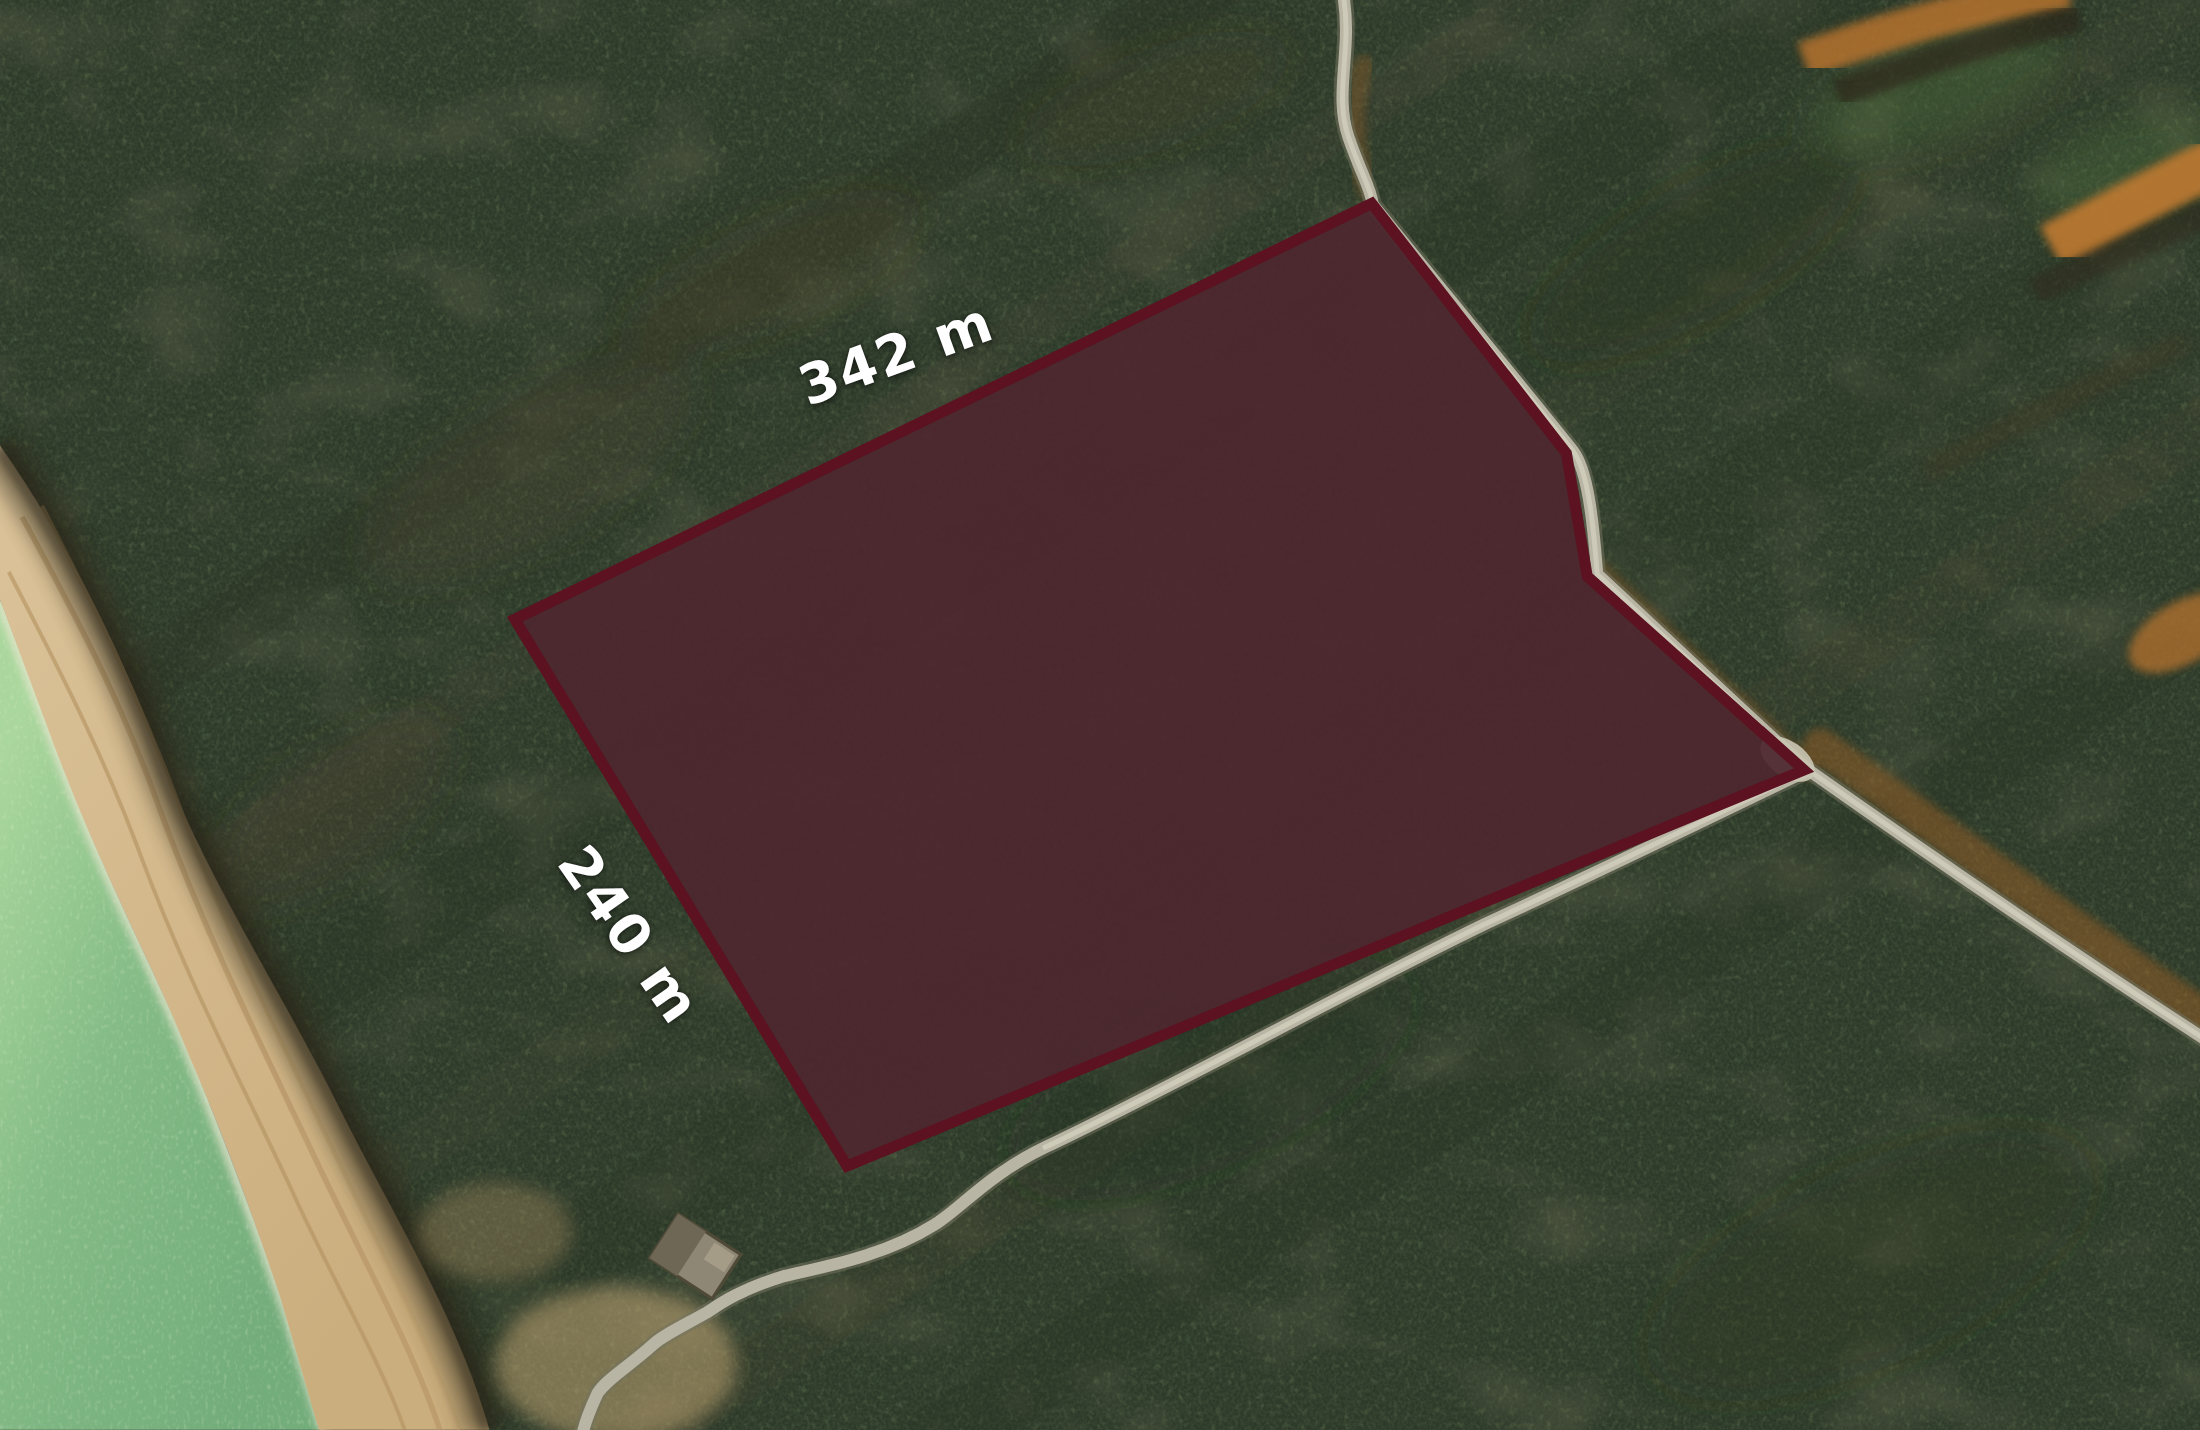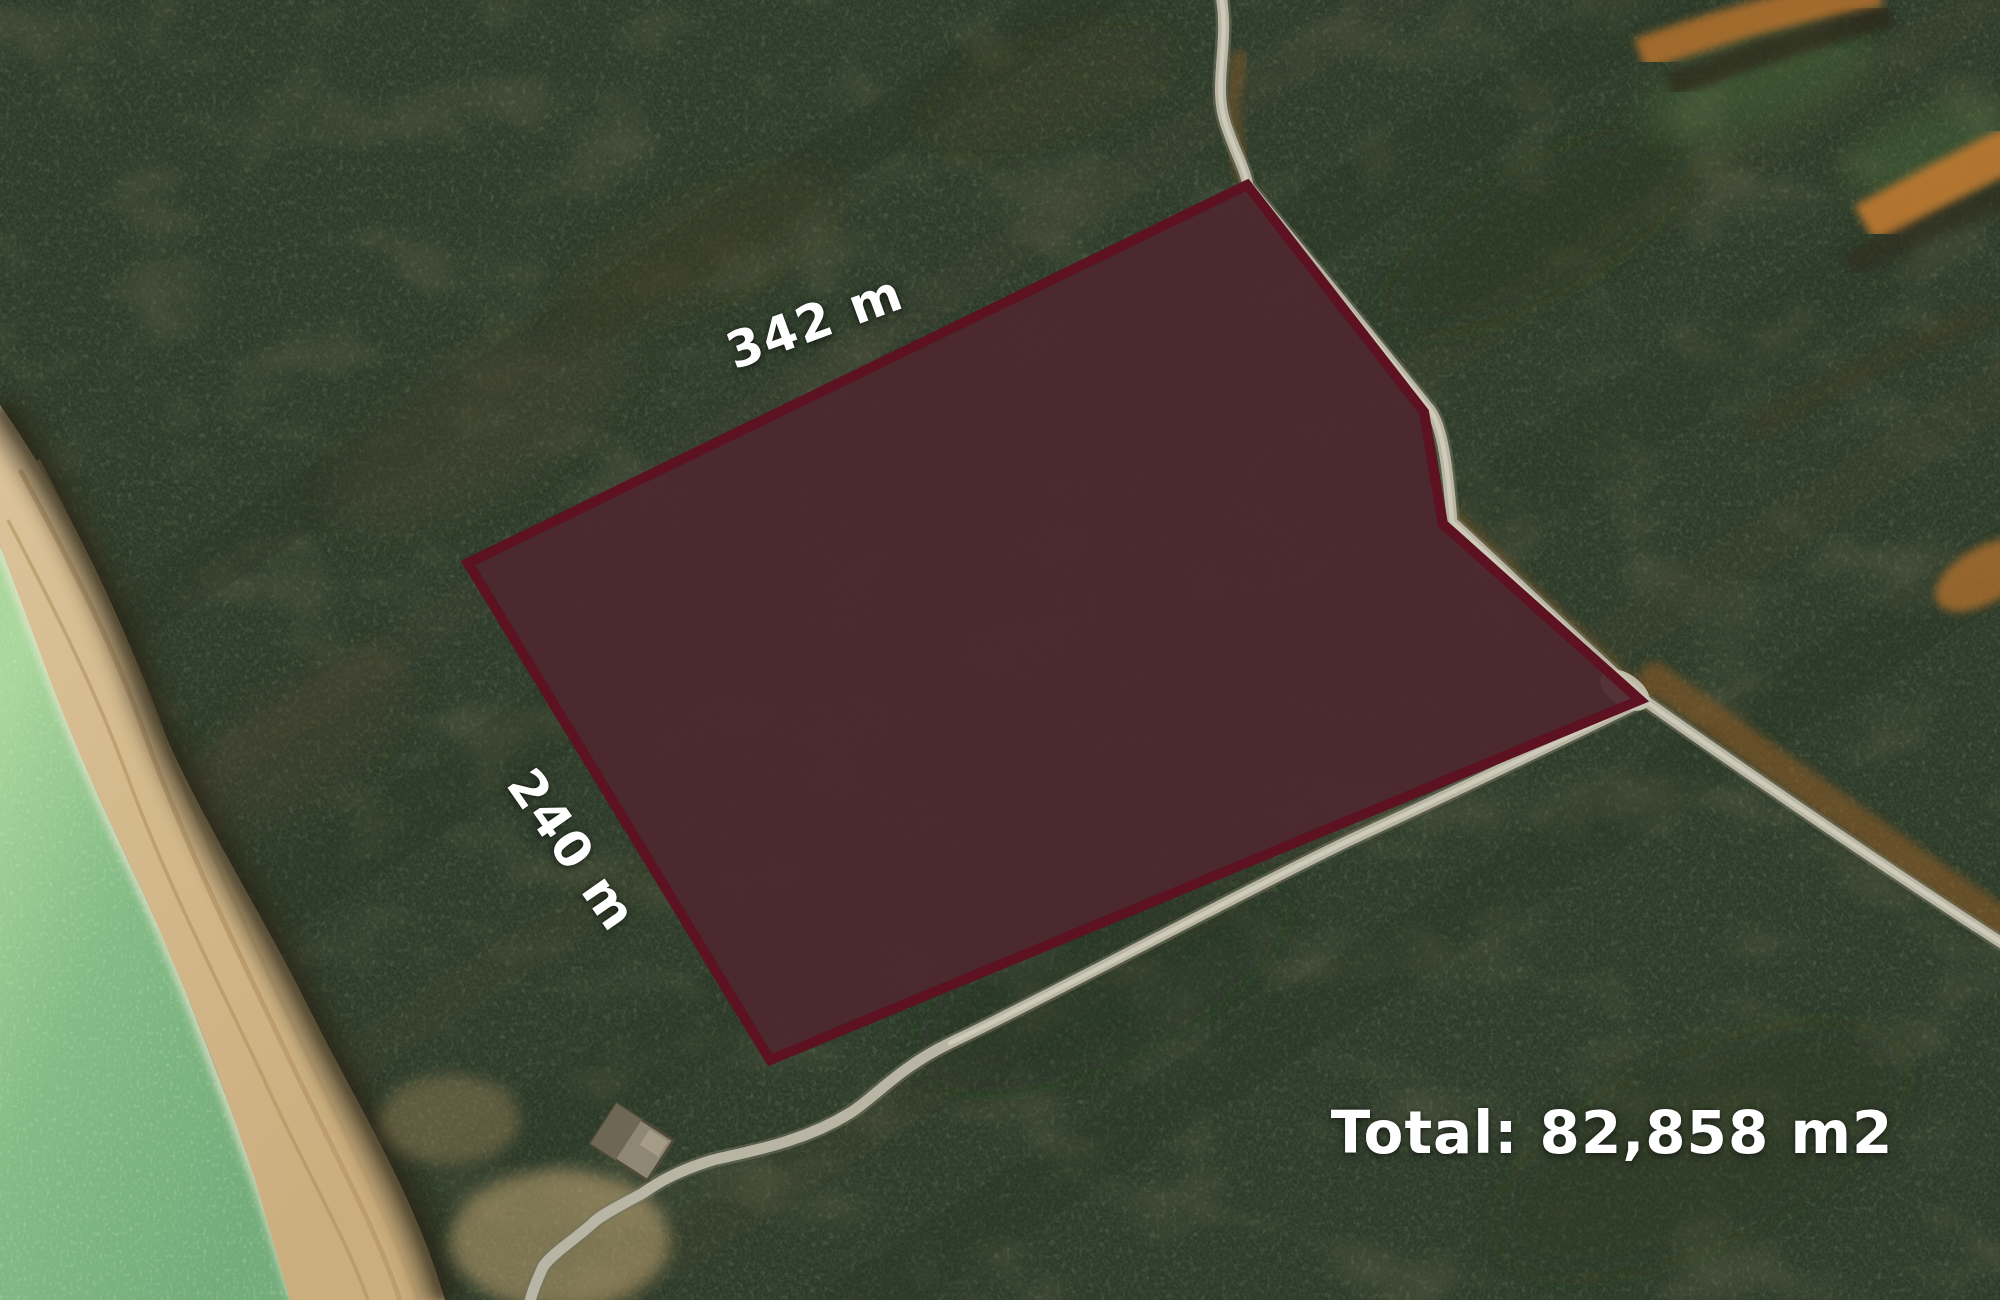--- a/index.html
+++ b/index.html
@@ -181,15 +181,14 @@
       <rect x="8" y="-20" width="22" height="18" fill="#a59c87"></rect>
     </g>
 
     <polygon points="468,563 1247,185 1424,412 1443,524 1640,700 770,1060" style="fill:var(--parcel_fill,#4d272f);stroke:var(--parcel_border,#5c1220)" fill-opacity="0.92" stroke-width="10" stroke-linejoin="miter"></polygon>
   </svg>
 
   <div class="measure-label label-top">342 m</div>
 
   <div class="measure-label label-left">240 m</div>
 
-  <div class="measure-label label-total">Total: 82,858 m2</div>
 
 </div>
 
 </body></html>

